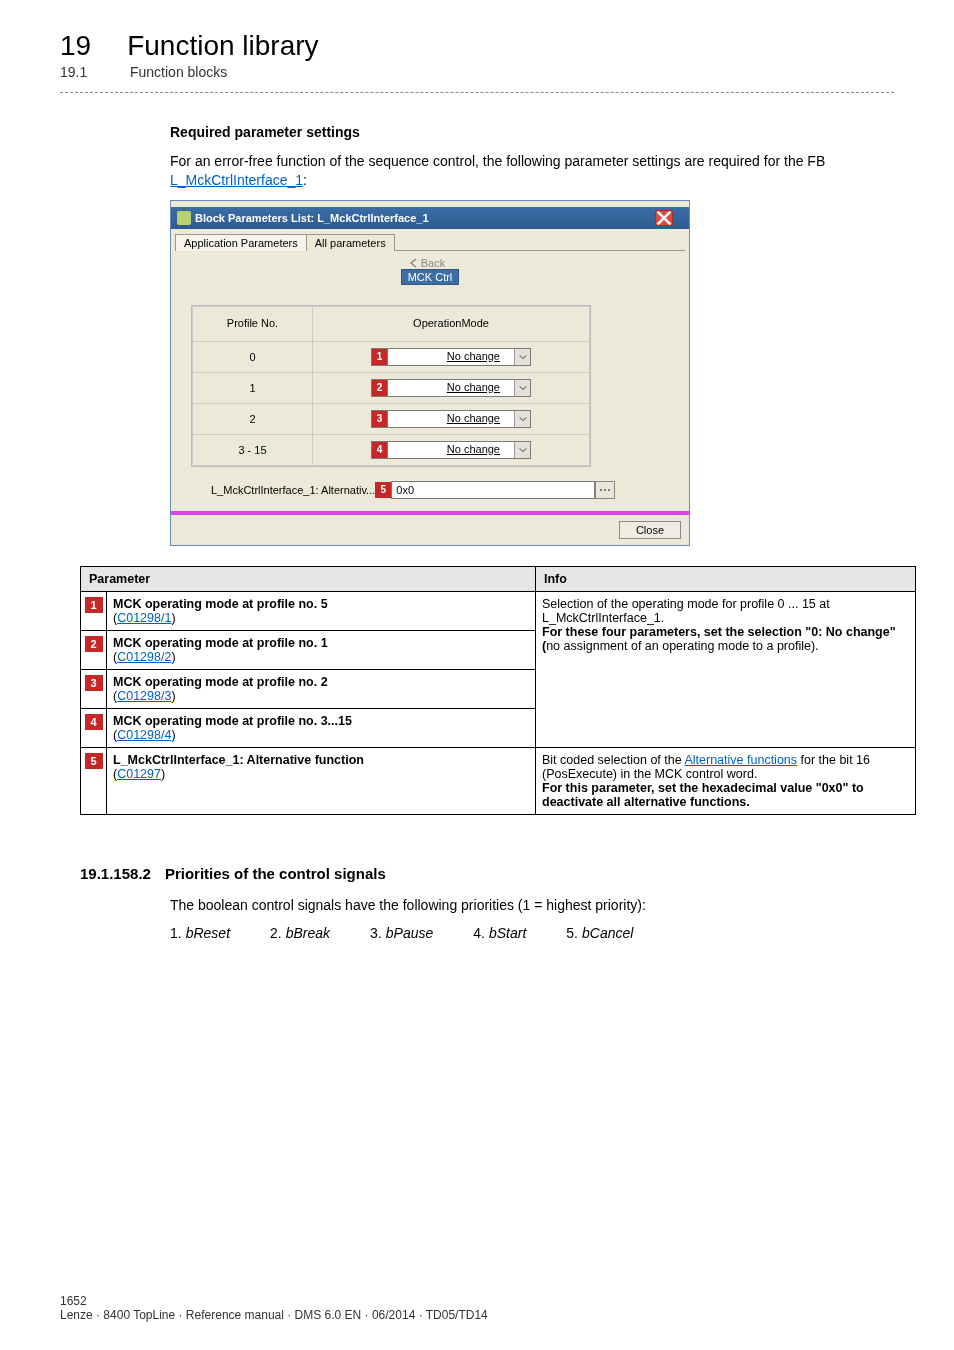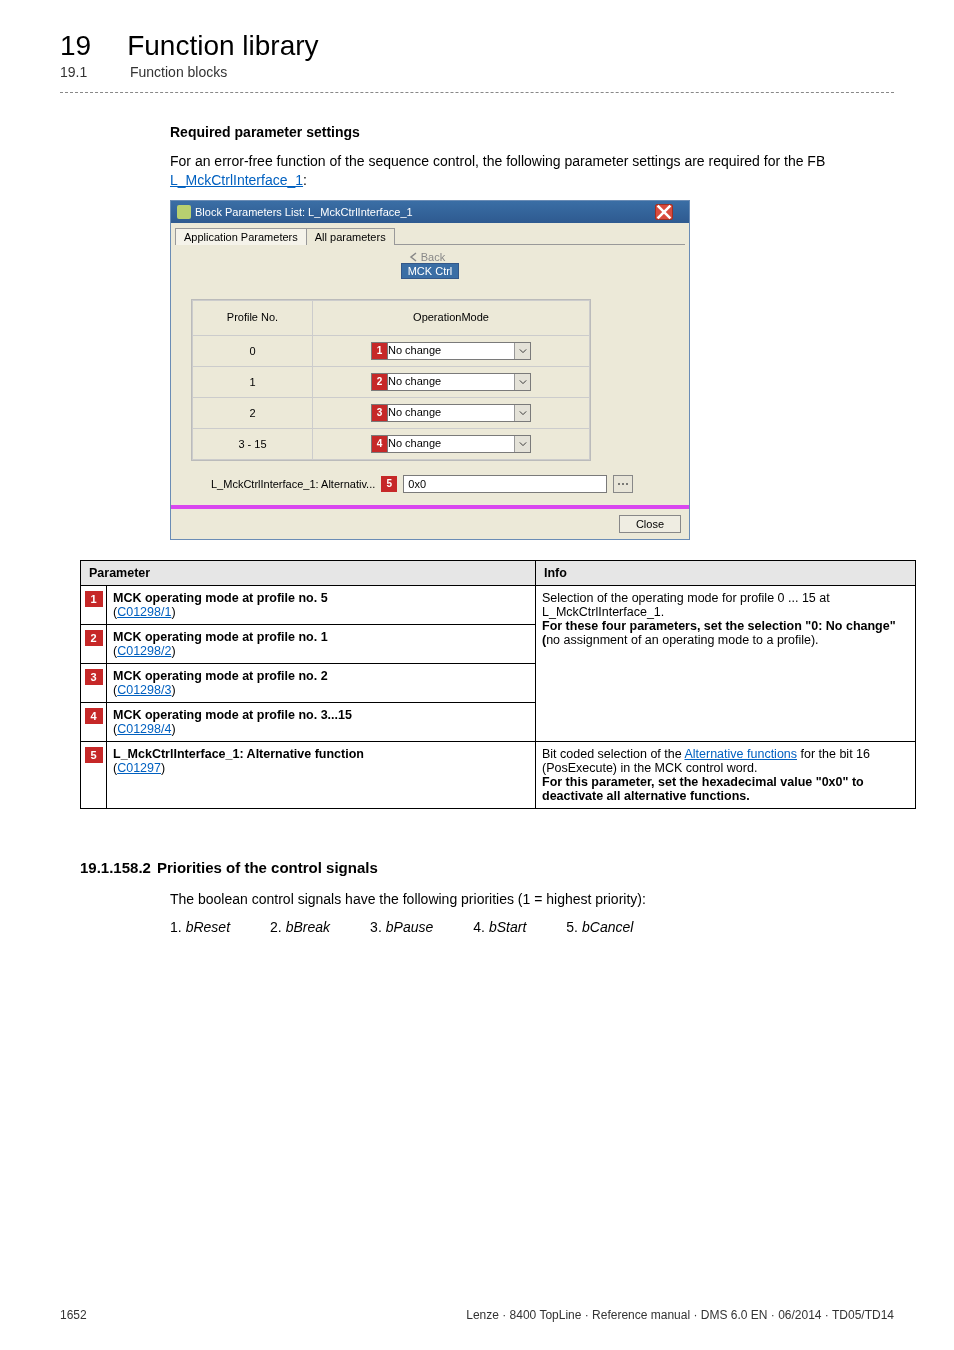--- a/index.html
+++ b/index.html
@@ -33,21 +33,22 @@
     font-family: Tahoma, Arial, sans-serif;
     font-size: 11px;
   }
   .titlebar {
     background: linear-gradient(to bottom, #3a6ea5, #2e5a90);
     color: #fff;
     display: flex;
     align-items: center;
     justify-content: space-between;
     padding: 3px 16px 3px 6px;
-    font-weight: 400;
+    font-weight: 700;
+    margin-top: 6px;
   }
   .titlebar .tb-icon {
     width: 14px; height: 14px; background: #b8d070; border-radius: 2px; margin-right: 4px; display:inline-block;
   }
   .titlebar .close-btn {
     width: 18px; height: 16px;
     background: #d94b3d;
     border: 1px solid #a03024;
     color: #fff;
     display: flex; align-items: center; justify-content: center;
@@ -88,28 +89,28 @@
     display: inline-flex; align-items: stretch;
     width: 160px; height: 18px;
     background: #fff; border: 1px solid #7a7a7a;
     font-size: 11px;
   }
   .dropdown .dd-badge {
     background: #c62828; color:#fff; width:16px; display:flex;
     align-items:center; justify-content:center; font-weight:700;
     border-right: 1px solid #7a7a7a; font-size:10px;
   }
-  .dropdown .dd-text { flex:1; padding: 1px 0; text-align:left; }
+  .dropdown .dd-text { flex:1; padding: 1px 14px; text-align:right;text-decoration:underline; }
   .dropdown .dd-arrow {
     width: 16px; background: #e4e2d8; border-left: 1px solid #999;
     display:flex; align-items:center; justify-content:center;
   }
   .dd-arrow svg { width:8px; height:8px; }
 
-  .altrow { display:flex; align-items:center; gap: 6px; padding: 6px 8px 12px 40px; font-size:11px; }
+  .altrow { display:flex; align-items:center; padding: 6px 8px 12px 40px; font-size:11px; }
   .altrow .badge5 {
     background:#c62828; color:#fff; width:16px; height:16px; display:flex; align-items:center; justify-content:center; font-weight:700; font-size:10px;
   }
   .altrow .hexfield {
     border:1px solid #7a7a7a; background:#fff; width:204px; height:18px; padding:1px 4px; font-size:11px; display:flex; align-items:center;
   }
   .altrow .bits-btn {
     border:1px solid #888; background:#e8e5d8; width:20px; height:18px; display:flex; align-items:center; justify-content:center;
   }
 
@@ -129,28 +130,28 @@
   .param-table td {
     border:1px solid #000; padding:5px 6px; vertical-align: top;
   }
   .param-table td.numcell { width:26px; text-align:center; padding:5px 3px; }
   .red-badge {
     display:inline-flex; width:18px; height:16px; background:#c62828; color:#fff;
     align-items:center; justify-content:center; font-weight:700; font-size:11px;
   }
   .param-table td.info { width: 380px; }
 
-  .section-head { display:flex; gap: 6px; font-weight:700; margin: 50px 0 14px -90px; font-size:15px; }
+  .section-head { display:flex; gap: 14px; font-weight:700; margin: 50px 0 14px -90px; font-size:15px; }
   .priorities { display:flex; gap: 40px; font-size: 14px; margin-top: 10px; }
   .priorities .pi { display:flex; gap:4px; }
   .priorities .pi em { font-style: italic; }
 
   .footer {
     position:absolute; bottom: 28px; left: 60px; right: 60px;
-    display:flex; justify-content:space-between; font-size:12px; color:#333;
+    display:flex; justify-content:space-between; font-size:12px; color:#333;flex-direction:column;
   }
 </style>
 </head>
 <body>
 
 <div class="page">
   <div class="header-row">
     <span class="chapnum">19</span>
     <span class="chaptitle">Function library</span>
   </div>

